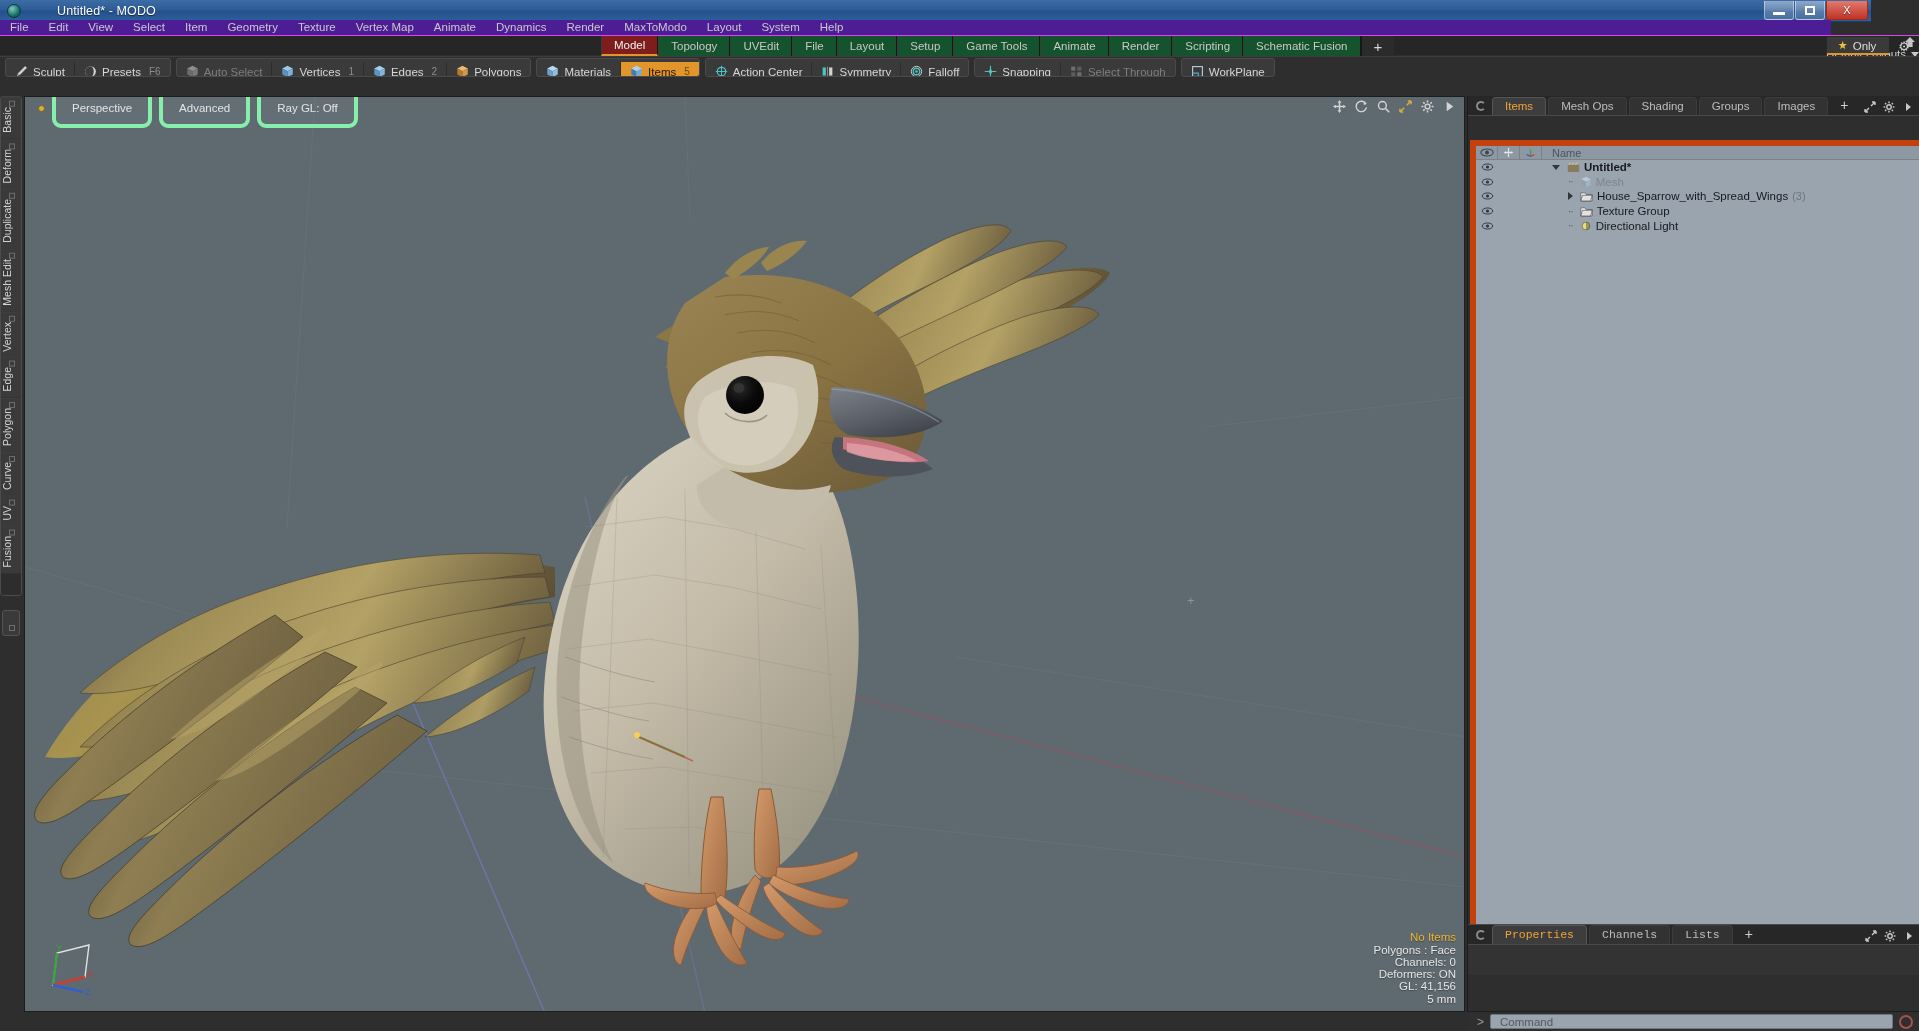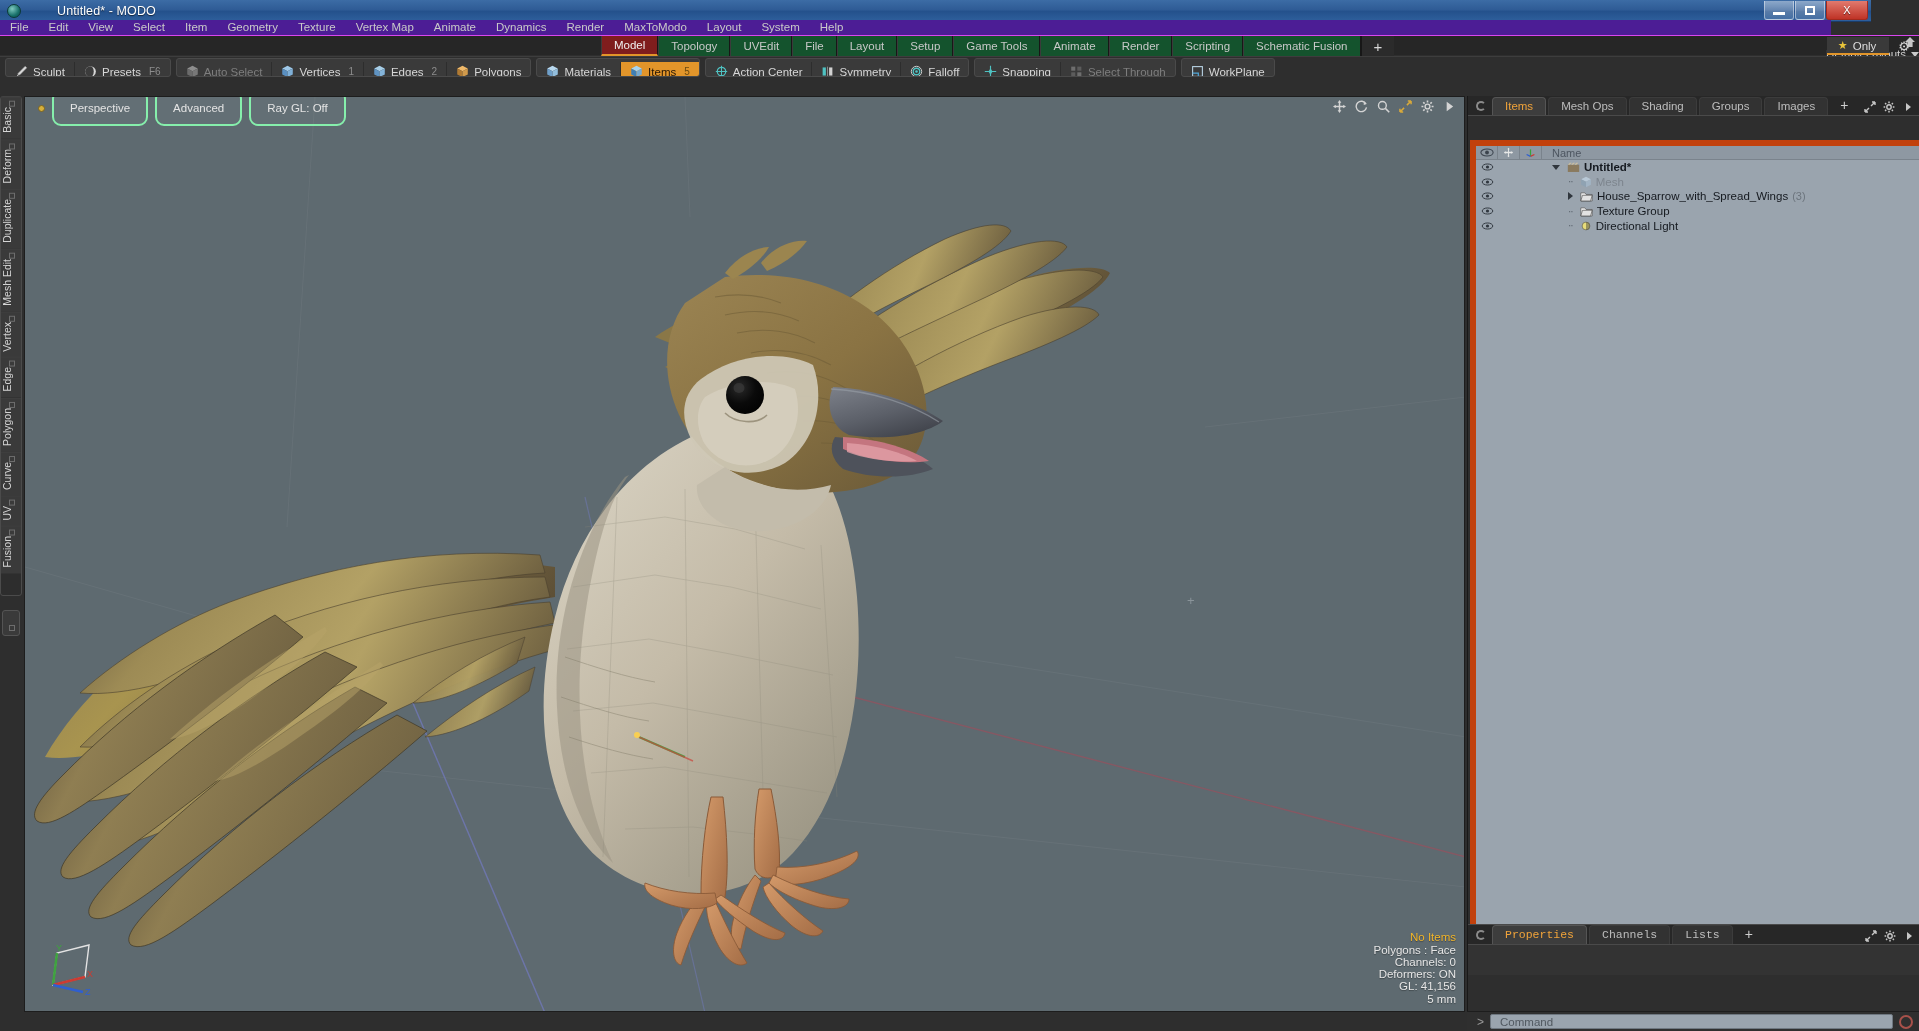--- a/index.html
+++ b/index.html
@@ -71,21 +71,21 @@
   .leftbtm { position:absolute; left:2px; top:610px; width:18px; height:26px; background:#3a3a3a;
     border:1px solid #545454; border-radius:3px; }
   .leftbtm:after{content:"";position:absolute;left:6px;bottom:4px;width:4px;height:4px;border:1px solid #6d6d6d;}
 
   
   .viewport { position:absolute; left:24px; top:96px; width:1441px; height:916px;
     background:#5e6a70; border:1px solid #1d1d1d; overflow:hidden; }
   .vp-head { position:absolute; left:0; top:0; width:100%; height:22px; display:flex;
     align-items:center; gap:7px; padding-left:13px; z-index:6; }
   .vp-dot { width:7px; height:7px; border-radius:50%; background:#d6b03c; border:1px solid #7a6320; }
-  .pill { color:#e4e4e4; font-size:11.5px; padding:10px 16px; border:2px solid #86efac;
+  .pill { color:#e4e4e4; font-size:11.5px; padding:10px 16px; border:4px solid #86efac;
     border-radius:9px; background:rgba(255,255,255,0.035); white-space:nowrap; }
   .vp-icons { position:absolute; right:8px; top:3px; display:flex; align-items:center; gap:9px; z-index:6; }
   .vp-icons svg { width:13px; height:13px; display:block; }
   .vp-status { position:absolute; right:8px; bottom:6px; text-align:right; z-index:6;
     font-size:11.5px; line-height:1.07; color:#e6e6e6; text-shadow:0 1px 1px rgba(0,0,0,.35); }
   .vp-status .hi { color:#f0b429; }
   .gizmo { position:absolute; left:14px; bottom:14px; width:66px; height:62px; z-index:6; }
 
   
   .rpanel { position:absolute; left:1467px; top:96px; width:452px; height:916px; background:#2e2e2e;

